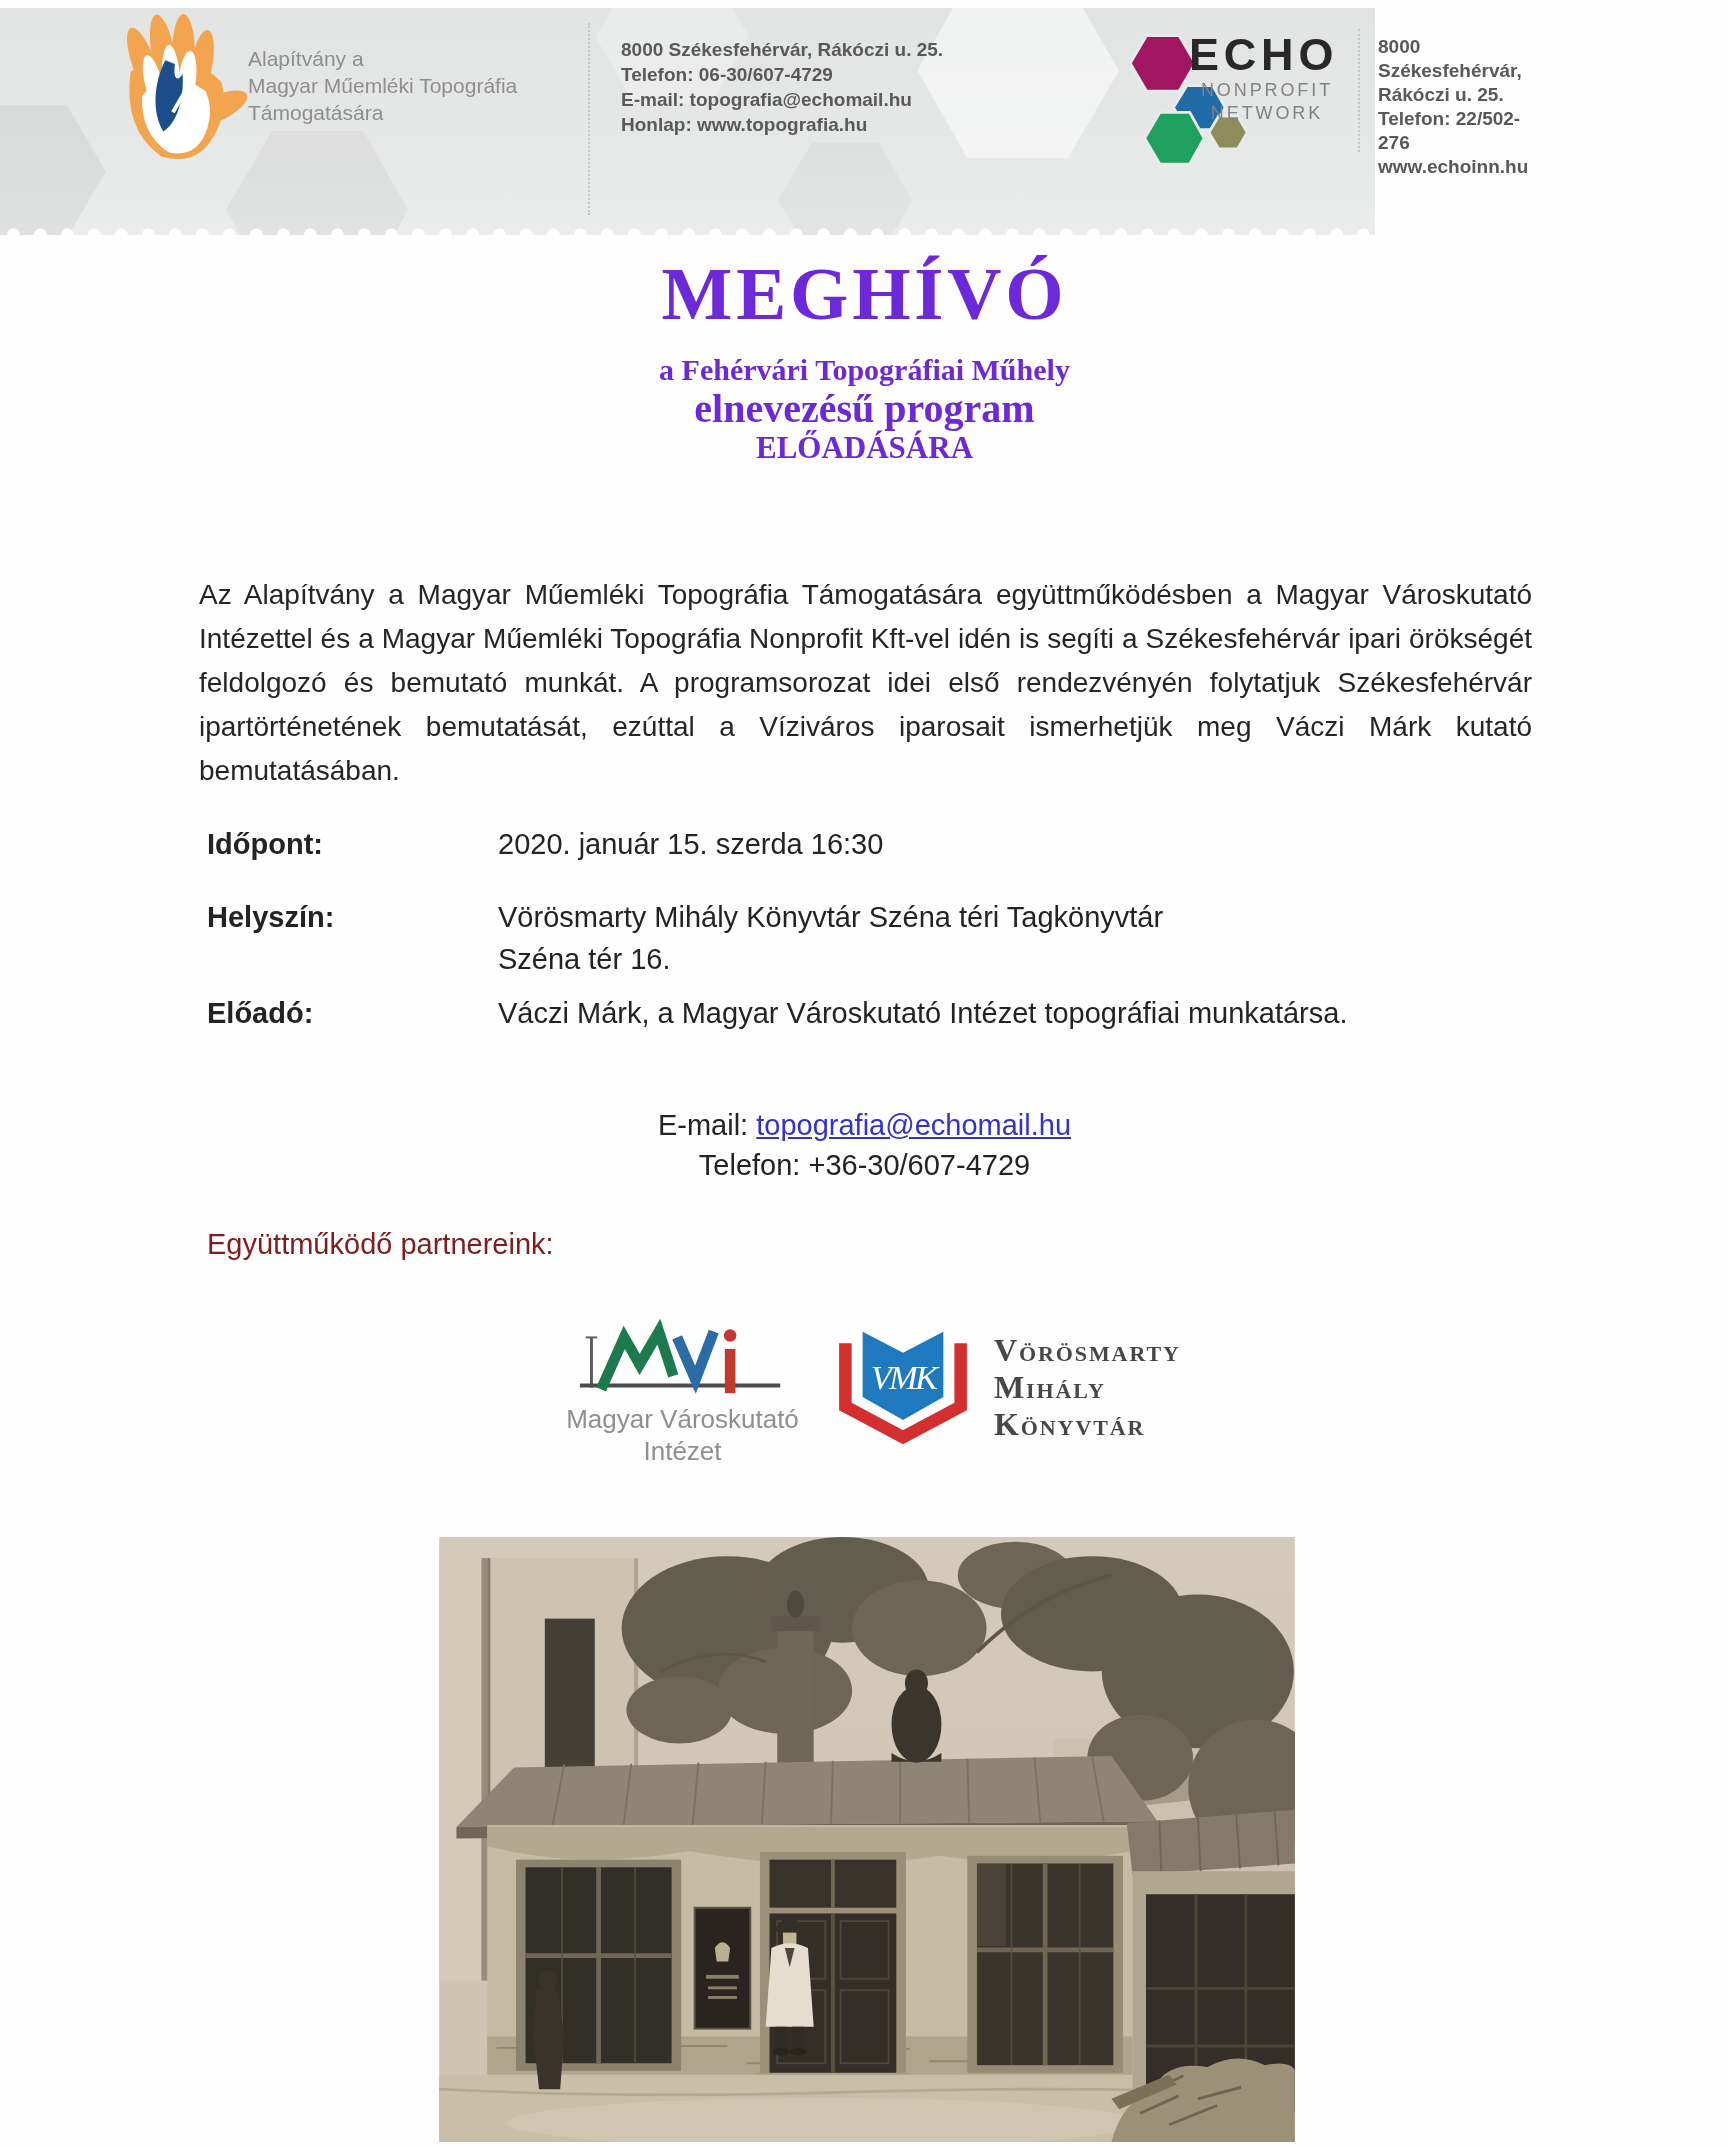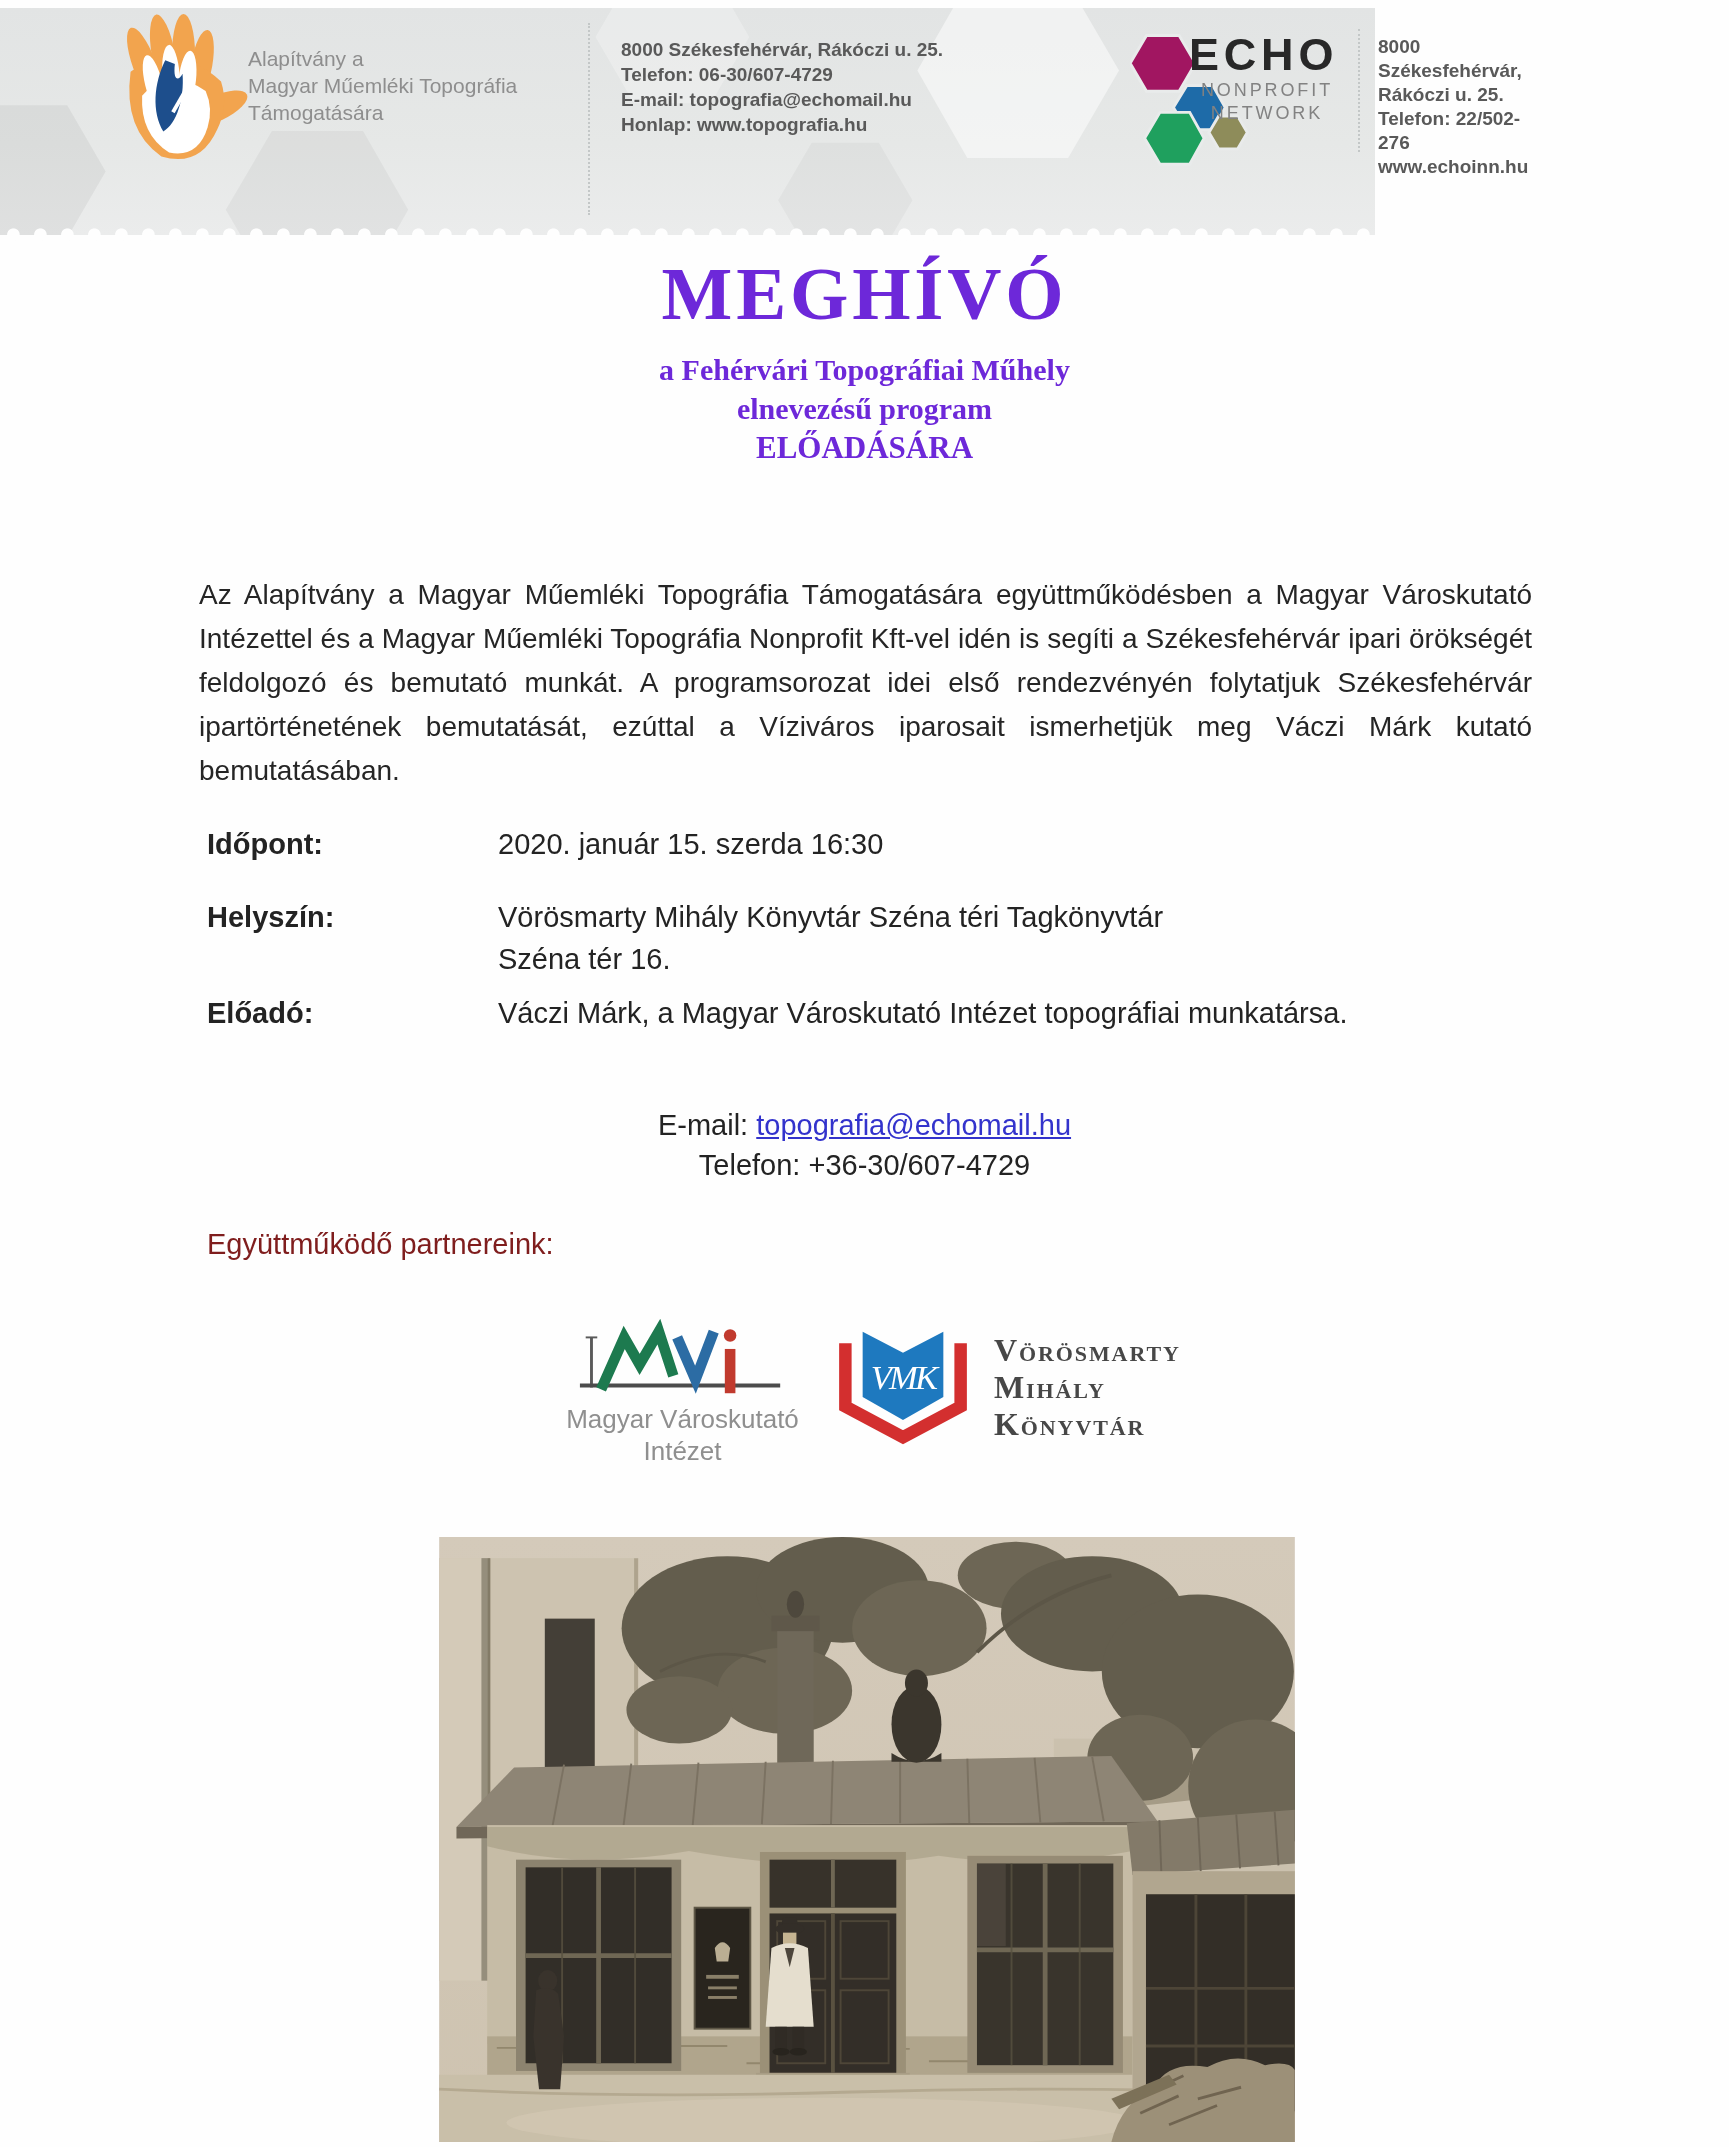--- a/index.html
+++ b/index.html
@@ -24,21 +24,21 @@
   .echo-name{font-size:45px;font-weight:bold;color:#282828;letter-spacing:4.8px;line-height:48px;}
   .echo-sub{text-align:center;font-size:18px;color:#828282;letter-spacing:2.9px;line-height:23px;}
   .echo-contact{position:absolute;left:1378px;top:27px;font-size:19px;line-height:24px;
         color:#595959;font-weight:bold;}
   
   .title-block{position:absolute;left:0;top:248px;width:1729px;text-align:center;
         font-family:"Liberation Serif",serif;color:#6d28d9;font-weight:bold;}
   .main-title{font-size:75px;letter-spacing:3.8px;line-height:92px;}
   .sub1{font-size:30px;line-height:39px;margin-top:9.6px;}
   .sub2{font-size:33px;line-height:40px;}
-  .sub3{font-size:30px;line-height:39px;}
+  .sub3{font-size:40px;line-height:39px;}
   .sub4{font-size:31px;line-height:39px;}
   
   .body-par{position:absolute;left:199px;top:573px;width:1333px;font-size:28px;
         line-height:44px;text-align:justify;color:#252525;}
   .detail-row{position:absolute;left:0;width:1729px;font-size:29px;color:#232323;}
   .dlabel{position:absolute;left:207px;font-weight:bold;}
   .dvalue{position:absolute;left:498px;}
   .contact-block{position:absolute;left:0;top:1105px;width:1729px;text-align:center;
         font-size:29px;line-height:40px;color:#232323;}
   .email-link{color:#3333cc;text-decoration:underline;cursor:pointer;}

